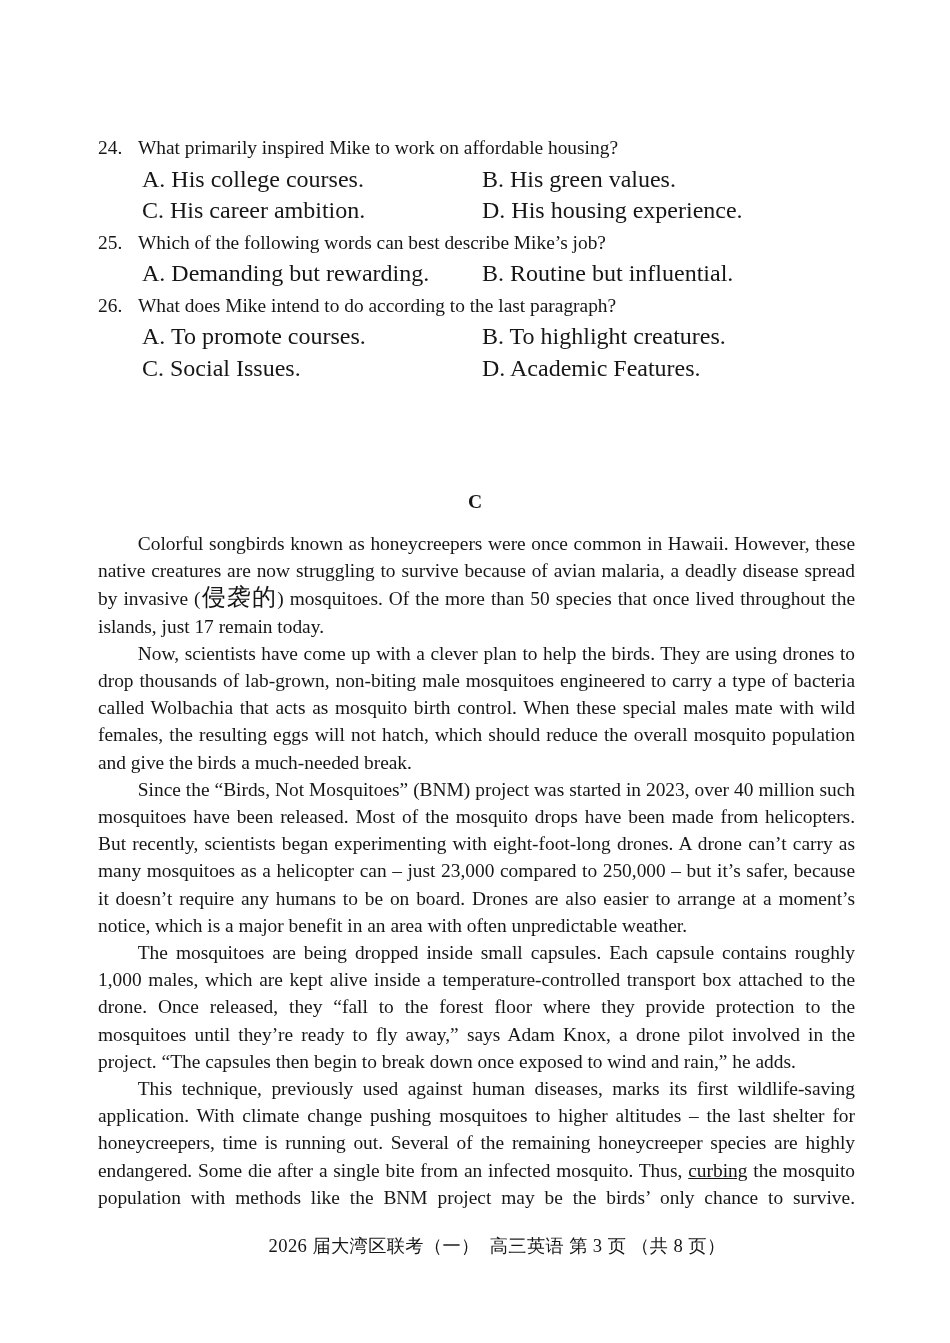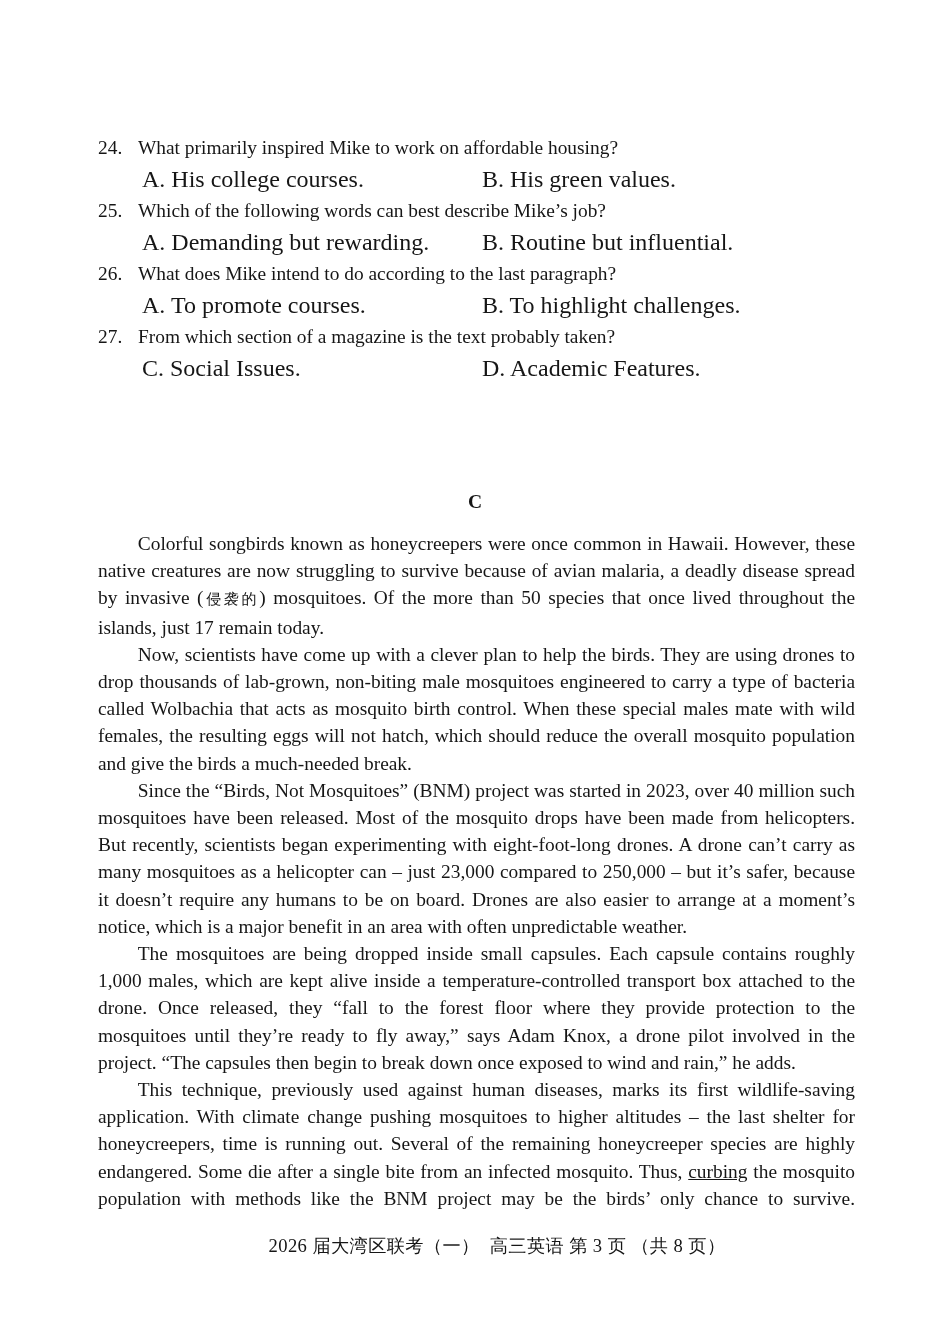--- a/index.html
+++ b/index.html
@@ -100,21 +100,21 @@
   }
 
   .passage p:last-child::after {
     content: "";
     display: inline-block;
     width: 100%;
   }
 
   .cn {
     font-family: "DejaVu Sans", "Liberation Sans", sans-serif;
-    font-size: 15px;
+    font-size: 24px;
   }
 
   .underline {
     text-decoration: underline;
     text-underline-offset: 1px;
   }
 
   
   .footer {
     position: absolute;
@@ -141,49 +141,49 @@
 
     <div class="question">
       <div class="q-stem">
         <span class="q-num">24.</span>
         <span class="q-text">What primarily inspired Mike to work on affordable housing?</span>
       </div>
       <div class="q-options">
         <span class="opt-left">A. His college courses.</span>
         <span class="opt-right">B. His green values.</span>
       </div>
+      <div class="q-options">
+        <span class="opt-left">C. His career ambition.</span>
+        <span class="opt-right">D. His housing experience.</span>
+      </div>
     </div>
 
     <div class="question">
       <div class="q-stem">
         <span class="q-num">25.</span>
         <span class="q-text">Which of the following words can best describe Mike’s job?</span>
       </div>
       <div class="q-options">
         <span class="opt-left">A. Demanding but rewarding.</span>
         <span class="opt-right">B. Routine but influential.</span>
       </div>
     </div>
 
     <div class="question">
       <div class="q-stem">
         <span class="q-num">26.</span>
         <span class="q-text">What does Mike intend to do according to the last paragraph?</span>
       </div>
       <div class="q-options">
         <span class="opt-left">A. To promote courses.</span>
-        <span class="opt-right">B. To highlight challenges.</span>
-      </div>
-    </div>
-
-    <div class="question">
-      <div class="q-stem">
-        <span class="q-num">27.</span>
-        <span class="q-text">From which section of a magazine is the text probably taken?</span>
-      </div>
+        <span class="opt-right">B. To highlight creatures.</span>
+      </div>
+    </div>
+
+    <div class="question">
       <div class="q-options">
         <span class="opt-left">C. Social Issues.</span>
         <span class="opt-right">D. Academic Features.</span>
       </div>
     </div>
 
   </div>
 
   <div class="section-letter">C</div>
 

